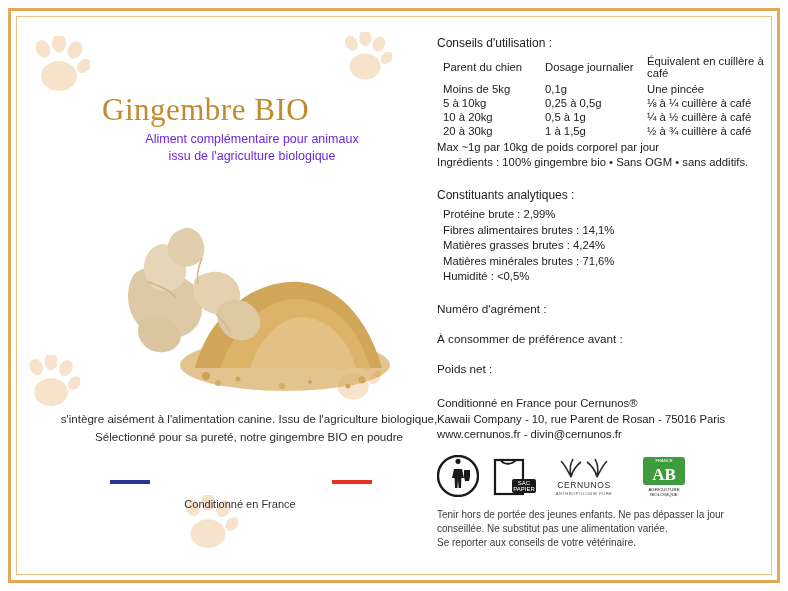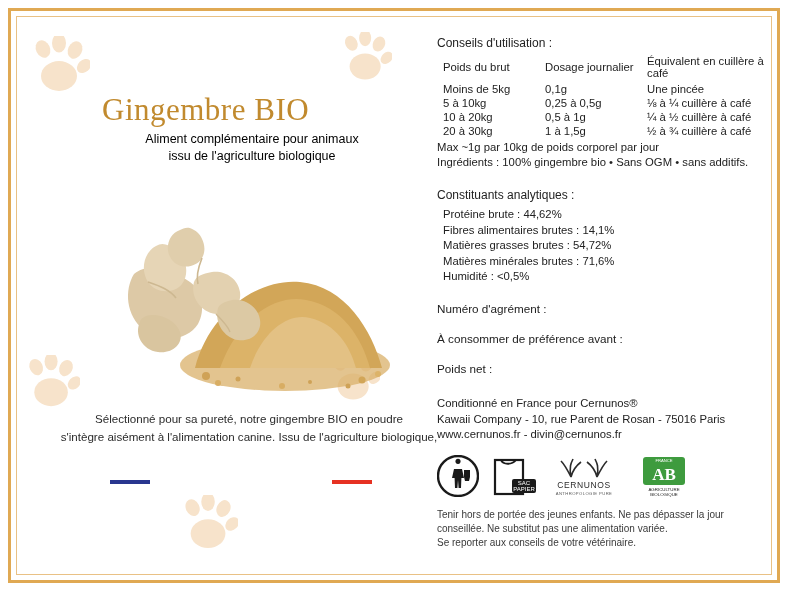--- a/index.html
+++ b/index.html
@@ -62,21 +62,21 @@
     text-align: center;
   }
   .subtitle {
     position: absolute;
     left: 72px;
     top: 101px;
     width: 300px;
     text-align: center;
     font-size: 12.5px;
     line-height: 17px;
-    color: #000000;
+    color: #6d28d9;
   }
   .ginger-image {
     position: absolute;
     left: 80px;
     top: 160px;
     width: 290px;
     height: 220px;
   }
   .desc {
     position: absolute;
@@ -284,39 +284,40 @@
         <path d="M108 118 C104 132 114 148 128 150 C142 152 152 142 150 130 C148 116 134 108 122 110 C114 112 110 114 108 118 Z" fill="#dcc9a4"></path>
         <path d="M30 132 C24 144 32 160 48 162 C62 164 74 154 70 142 C66 130 48 122 36 126 C32 128 30 130 30 132 Z" fill="#d9c59f"></path>
 
         <path d="M38 92 C50 96 60 100 66 108" stroke="#cdb891" stroke-width="1.6" fill="none"></path>
         <path d="M92 68 C88 78 86 86 88 94" stroke="#cdb891" stroke-width="1.6" fill="none"></path>
         <path d="M106 124 C112 130 118 136 120 142" stroke="#cdb891" stroke-width="1.4" fill="none"></path>
       </svg>
     </div>
 
     <div class="desc">
+      <div>s'intègre aisément à l'alimentation canine. Issu de l'agriculture biologique,</div>
       <div>Sélectionné pour sa pureté, notre gingembre BIO en poudre</div>
-      <div>s'intègre aisément à l'alimentation canine. Issu de l'agriculture biologique,</div>
     </div>
 
     <div class="flag-row">
       <div class="flag blue"></div>
       <div class="flag red"></div>
     </div>
 
+    <div class="made-in">Conditionné en France</div>
   </div>
 
   <div class="right-col">
 
     <div class="sec-title">Conseils d'utilisation :</div>
 
     <table class="dose-table">
       <thead>
         <tr>
-          <th>Poids du brut</th>
+          <th>Parent du chien</th>
           <th>Dosage journalier</th>
           <th>Équivalent en cuillère à café</th>
         </tr>
       </thead>
       <tbody>
         <tr>
           <td>Moins de 5kg</td>
           <td>0,1g</td>
           <td>Une pincée</td>
         </tr>
@@ -336,23 +337,23 @@
           <td>½ à ¾ cuillère à café</td>
         </tr>
       </tbody>
     </table>
 
     <div class="line-note">Max ~1g par 10kg de poids corporel par jour</div>
     <div class="ingredients">Ingrédients : 100% gingembre bio • Sans OGM • sans additifs.</div>
 
     <div class="constituants">
       <div class="sec-title">Constituants analytiques :</div>
-      <div class="const-item">Protéine brute : 44,62%</div>
+      <div class="const-item">Protéine brute : 2,99%</div>
       <div class="const-item">Fibres alimentaires brutes : 14,1%</div>
-      <div class="const-item">Matières grasses brutes : 54,72%</div>
+      <div class="const-item">Matières grasses brutes : 4,24%</div>
       <div class="const-item">Matières minérales brutes : 71,6%</div>
       <div class="const-item">Humidité : &lt;0,5%</div>
     </div>
 
     <div class="blank-field">Numéro d'agrément :</div>
     <div class="blank-field">À consommer de préférence avant :</div>
     <div class="blank-field">Poids net :</div>
   </div>
 
   <div class="addr">

